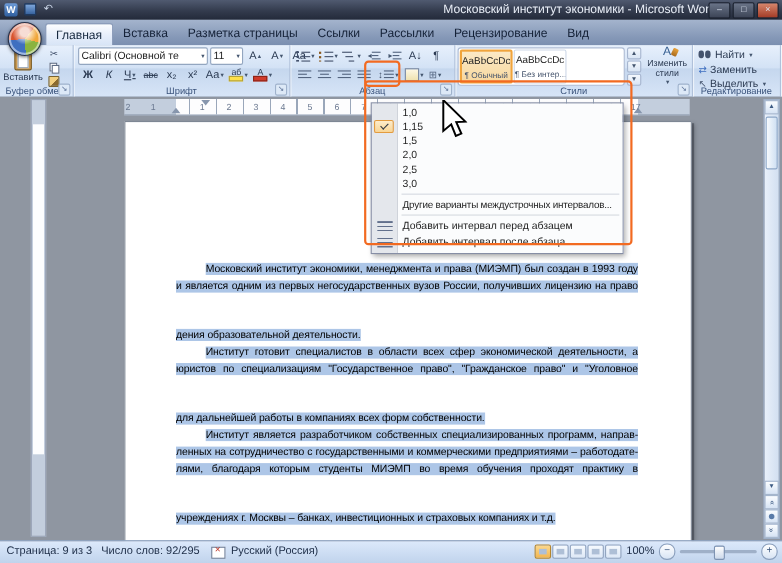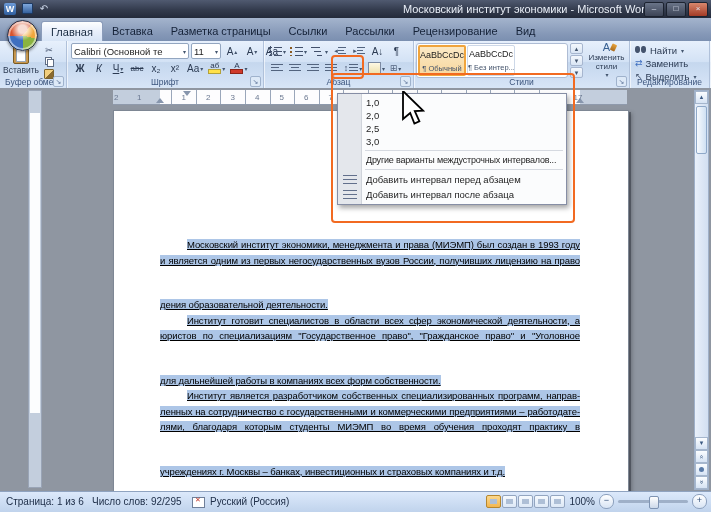--- a/index.html
+++ b/index.html
@@ -149,21 +149,21 @@
   .ind-hang{left:43px;bottom:1px;border-bottom:5px solid #8796ad;}
   .ind-right{left:463px;bottom:1px;border-bottom:5px solid #8796ad;}
 
   .page{position:absolute;left:113px;top:22px;width:514px;height:382px;background:#fff;
     border:1px solid #7e8794;box-shadow:2px 2px 0 rgba(40,45,55,.45),3px 3px 4px rgba(0,0,0,.25);}
   #doc-text{position:absolute;left:160px;top:149px;width:420px;font-size:9.5px;letter-spacing:-0.1px;
     line-height:15.5px;color:#000;}
   .docline{text-align:justify;text-align-last:justify;height:15.5px;overflow:hidden;}
   .docline.last{text-align-last:left;margin-top:29px;}
   .docline.first{padding-left:27px;}
-  .sel{background:var(--selection,#adc6e7);text-decoration:underline;}
+  .sel{background:var(--selection,#adc6e7);}
 
   
   .scrollbar{position:absolute;right:2px;top:2px;width:15px;height:400px;
     background:linear-gradient(90deg,#e9f0fa,#d2dff1);border:1px solid #9fb0c8;box-sizing:border-box;}
   .sb-btn{position:absolute;left:0;right:0;height:13px;background:linear-gradient(#fbfdff,#d6e3f4);
     border:1px solid #a5b6cd;box-sizing:border-box;font-size:6px;color:#3c5a82;text-align:center;line-height:11px;}
   .sb-thumb{position:absolute;left:1px;right:1px;top:15px;height:46px;background:linear-gradient(90deg,#f7fafd,#cfe0f3);
     border:1px solid #8ea8c8;border-radius:2px;}
   .chev{display:inline-block;transform:rotate(90deg);font-size:7px;letter-spacing:-1px;}
   .chev.down{transform:rotate(-90deg);}
@@ -470,20 +470,22 @@
       <span class="sb-btn" style="bottom:39px">▼</span>
       <span class="sb-btn" style="bottom:26px"><span class="chev">«</span></span>
       <span class="sb-btn" style="bottom:13px"><span class="sb-dot"></span></span>
       <span class="sb-btn" style="bottom:0"><span class="chev down">«</span></span>
     </div>
   </div>
 
   <div class="menu">
     <div id="spacing-options">
         <div class="menuitem opt"><span class="mi-label">1,0</span></div>
+        <div class="menuitem opt"><span class="check"></span><span class="mi-label">1,15</span></div>
+        <div class="menuitem opt"><span class="mi-label">1,5</span></div>
         <div class="menuitem opt"><span class="mi-label">2,0</span></div>
         <div class="menuitem opt"><span class="mi-label">2,5</span></div>
         <div class="menuitem opt"><span class="mi-label">3,0</span></div>
       </div>
     <div class="msep"></div>
     <div class="menuitem more">
       <span>Другие варианты междустрочных интервалов...</span>
     </div>
     <div class="msep"></div>
     <div class="menuitem tall">
@@ -497,21 +499,21 @@
   </div>
 
   <div class="annot" id="annot-button"></div>
   <div class="annot" id="annot-menu"></div>
 
   <svg id="cursor" width="24" height="34" viewBox="0 0 12 17">
     <polygon points="1,0 1,14 4.6,11 6.7,16.3 9.2,15.2 6.9,10 11,9.8" fill="#ffffff" stroke="#000000" stroke-width="0.9"></polygon>
   </svg>
 
   <div class="statusbar">
-    <span class="st-item" style="left:6px">Страница: 1 из 6</span>
+    <span class="st-item" style="left:6px">Страница: 9 из 3</span>
     <span class="st-item" style="left:92px">Число слов: 92/295</span>
     <span class="st-item" style="left:192px"><span class="i-book"></span></span>
     <span class="st-item" style="left:210px">Русский (Россия)</span>
     <span class="st-right">
       <span class="views">
         <span class="vbtn active"></span>
         <span class="vbtn"></span>
         <span class="vbtn"></span>
         <span class="vbtn"></span>
         <span class="vbtn"></span>

